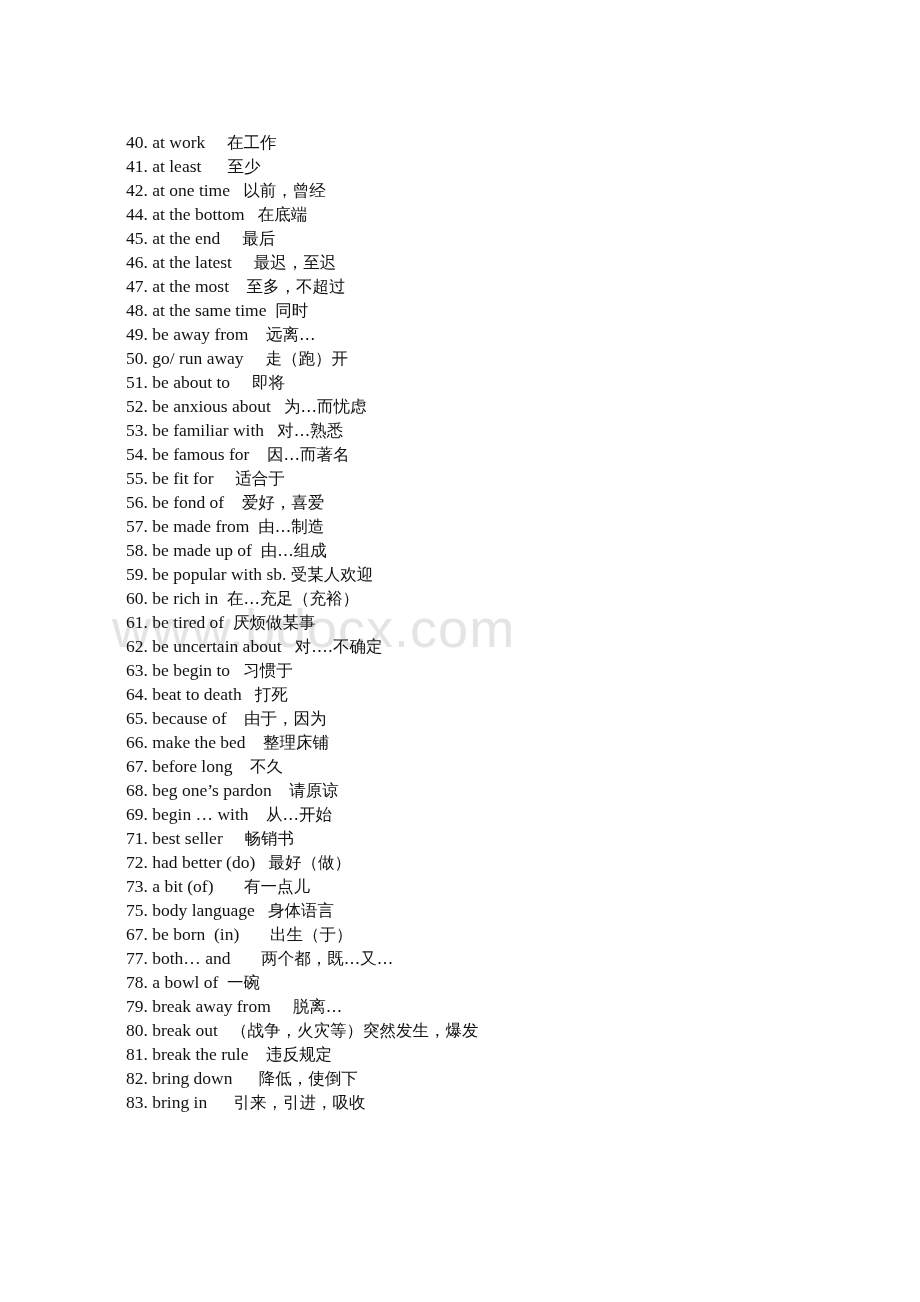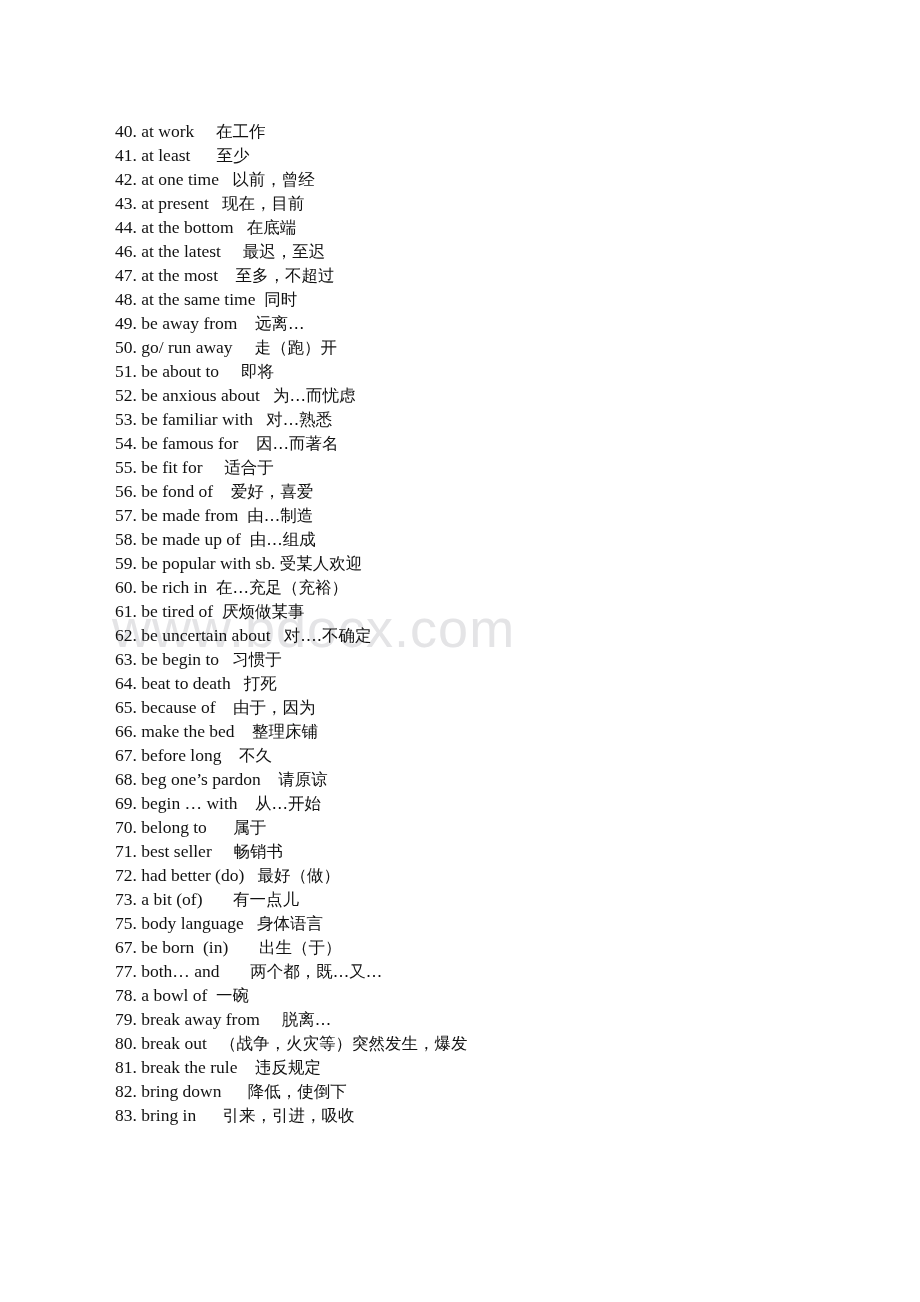--- a/index.html
+++ b/index.html
@@ -48,21 +48,21 @@
   }
 
   
   #entry-list {
     position: absolute;
     left: 108px;
     top: 112px;
     width: 740px;
     z-index: 2;
     list-style: none;
-    margin: 7px;
+    margin: 18px;
     padding: 0;
   }
   .entry {
     display: block;
     height: 24px;
     line-height: 24px;
     font-size: 17.5px;
     white-space: pre;
     color: #111111;
   }
@@ -82,22 +82,22 @@
 <body>
 
 <div id="page">
 
   <div id="watermark">www.bdocx.com</div>
 
   <ol id="entry-list">
       <li class="entry"><span class="num">40.</span> <span class="en">at work</span><span class="gap">     </span><span class="zh">在工作</span></li>
       <li class="entry"><span class="num">41.</span> <span class="en">at least</span><span class="gap">      </span><span class="zh">至少</span></li>
       <li class="entry"><span class="num">42.</span> <span class="en">at one time</span><span class="gap">   </span><span class="zh">以前，曾经</span></li>
-      <li class="entry"><span class="num">43.</span> <span class="en">at present</span><span class="gap">   </span><span class="zh">现在，目前</span></li>
       <li class="entry"><span class="num">44.</span> <span class="en">at the bottom</span><span class="gap">   </span><span class="zh">在底端</span></li>
+      <li class="entry"><span class="num">45.</span> <span class="en">at the end</span><span class="gap">     </span><span class="zh">最后</span></li>
       <li class="entry"><span class="num">46.</span> <span class="en">at the latest</span><span class="gap">     </span><span class="zh">最迟，至迟</span></li>
       <li class="entry"><span class="num">47.</span> <span class="en">at the most</span><span class="gap">    </span><span class="zh">至多，不超过</span></li>
       <li class="entry"><span class="num">48.</span> <span class="en">at the same time</span><span class="gap">  </span><span class="zh">同时</span></li>
       <li class="entry"><span class="num">49.</span> <span class="en">be away from</span><span class="gap">    </span><span class="zh">远离…</span></li>
       <li class="entry"><span class="num">50.</span> <span class="en">go/ run away</span><span class="gap">     </span><span class="zh">走（跑）开</span></li>
       <li class="entry"><span class="num">51.</span> <span class="en">be about to</span><span class="gap">     </span><span class="zh">即将</span></li>
       <li class="entry"><span class="num">52.</span> <span class="en">be anxious about</span><span class="gap">   </span><span class="zh">为…而忧虑</span></li>
       <li class="entry"><span class="num">53.</span> <span class="en">be familiar with</span><span class="gap">   </span><span class="zh">对…熟悉</span></li>
       <li class="entry"><span class="num">54.</span> <span class="en">be famous for</span><span class="gap">    </span><span class="zh">因…而著名</span></li>
       <li class="entry"><span class="num">55.</span> <span class="en">be fit for</span><span class="gap">     </span><span class="zh">适合于</span></li>
@@ -108,21 +108,20 @@
       <li class="entry"><span class="num">60.</span> <span class="en">be rich in</span><span class="gap">  </span><span class="zh">在…充足（充裕）</span></li>
       <li class="entry"><span class="num">61.</span> <span class="en">be tired of</span><span class="gap">  </span><span class="zh">厌烦做某事</span></li>
       <li class="entry"><span class="num">62.</span> <span class="en">be uncertain about</span><span class="gap">   </span><span class="zh">对….不确定</span></li>
       <li class="entry"><span class="num">63.</span> <span class="en">be begin to</span><span class="gap">   </span><span class="zh">习惯于</span></li>
       <li class="entry"><span class="num">64.</span> <span class="en">beat to death</span><span class="gap">   </span><span class="zh">打死</span></li>
       <li class="entry"><span class="num">65.</span> <span class="en">because of</span><span class="gap">    </span><span class="zh">由于，因为</span></li>
       <li class="entry"><span class="num">66.</span> <span class="en">make the bed</span><span class="gap">    </span><span class="zh">整理床铺</span></li>
       <li class="entry"><span class="num">67.</span> <span class="en">before long</span><span class="gap">    </span><span class="zh">不久</span></li>
       <li class="entry"><span class="num">68.</span> <span class="en">beg one’s pardon</span><span class="gap">    </span><span class="zh">请原谅</span></li>
       <li class="entry"><span class="num">69.</span> <span class="en">begin … with</span><span class="gap">    </span><span class="zh">从…开始</span></li>
-      <li class="entry"><span class="num">70.</span> <span class="en">belong to</span><span class="gap">      </span><span class="zh">属于</span></li>
       <li class="entry"><span class="num">71.</span> <span class="en">best seller</span><span class="gap">     </span><span class="zh">畅销书</span></li>
       <li class="entry"><span class="num">72.</span> <span class="en">had better (do)</span><span class="gap">   </span><span class="zh">最好（做）</span></li>
       <li class="entry"><span class="num">73.</span> <span class="en">a bit (of)</span><span class="gap">       </span><span class="zh">有一点儿</span></li>
       <li class="entry"><span class="num">75.</span> <span class="en">body language</span><span class="gap">   </span><span class="zh">身体语言</span></li>
       <li class="entry"><span class="num">67.</span> <span class="en">be born  (in)</span><span class="gap">       </span><span class="zh">出生（于）</span></li>
       <li class="entry"><span class="num">77.</span> <span class="en">both… and</span><span class="gap">       </span><span class="zh">两个都，既…又…</span></li>
       <li class="entry"><span class="num">78.</span> <span class="en">a bowl of</span><span class="gap">  </span><span class="zh">一碗</span></li>
       <li class="entry"><span class="num">79.</span> <span class="en">break away from</span><span class="gap">     </span><span class="zh">脱离…</span></li>
       <li class="entry"><span class="num">80.</span> <span class="en">break out</span><span class="gap">   </span><span class="zh">（战争，火灾等）突然发生，爆发</span></li>
       <li class="entry"><span class="num">81.</span> <span class="en">break the rule</span><span class="gap">    </span><span class="zh">违反规定</span></li>

